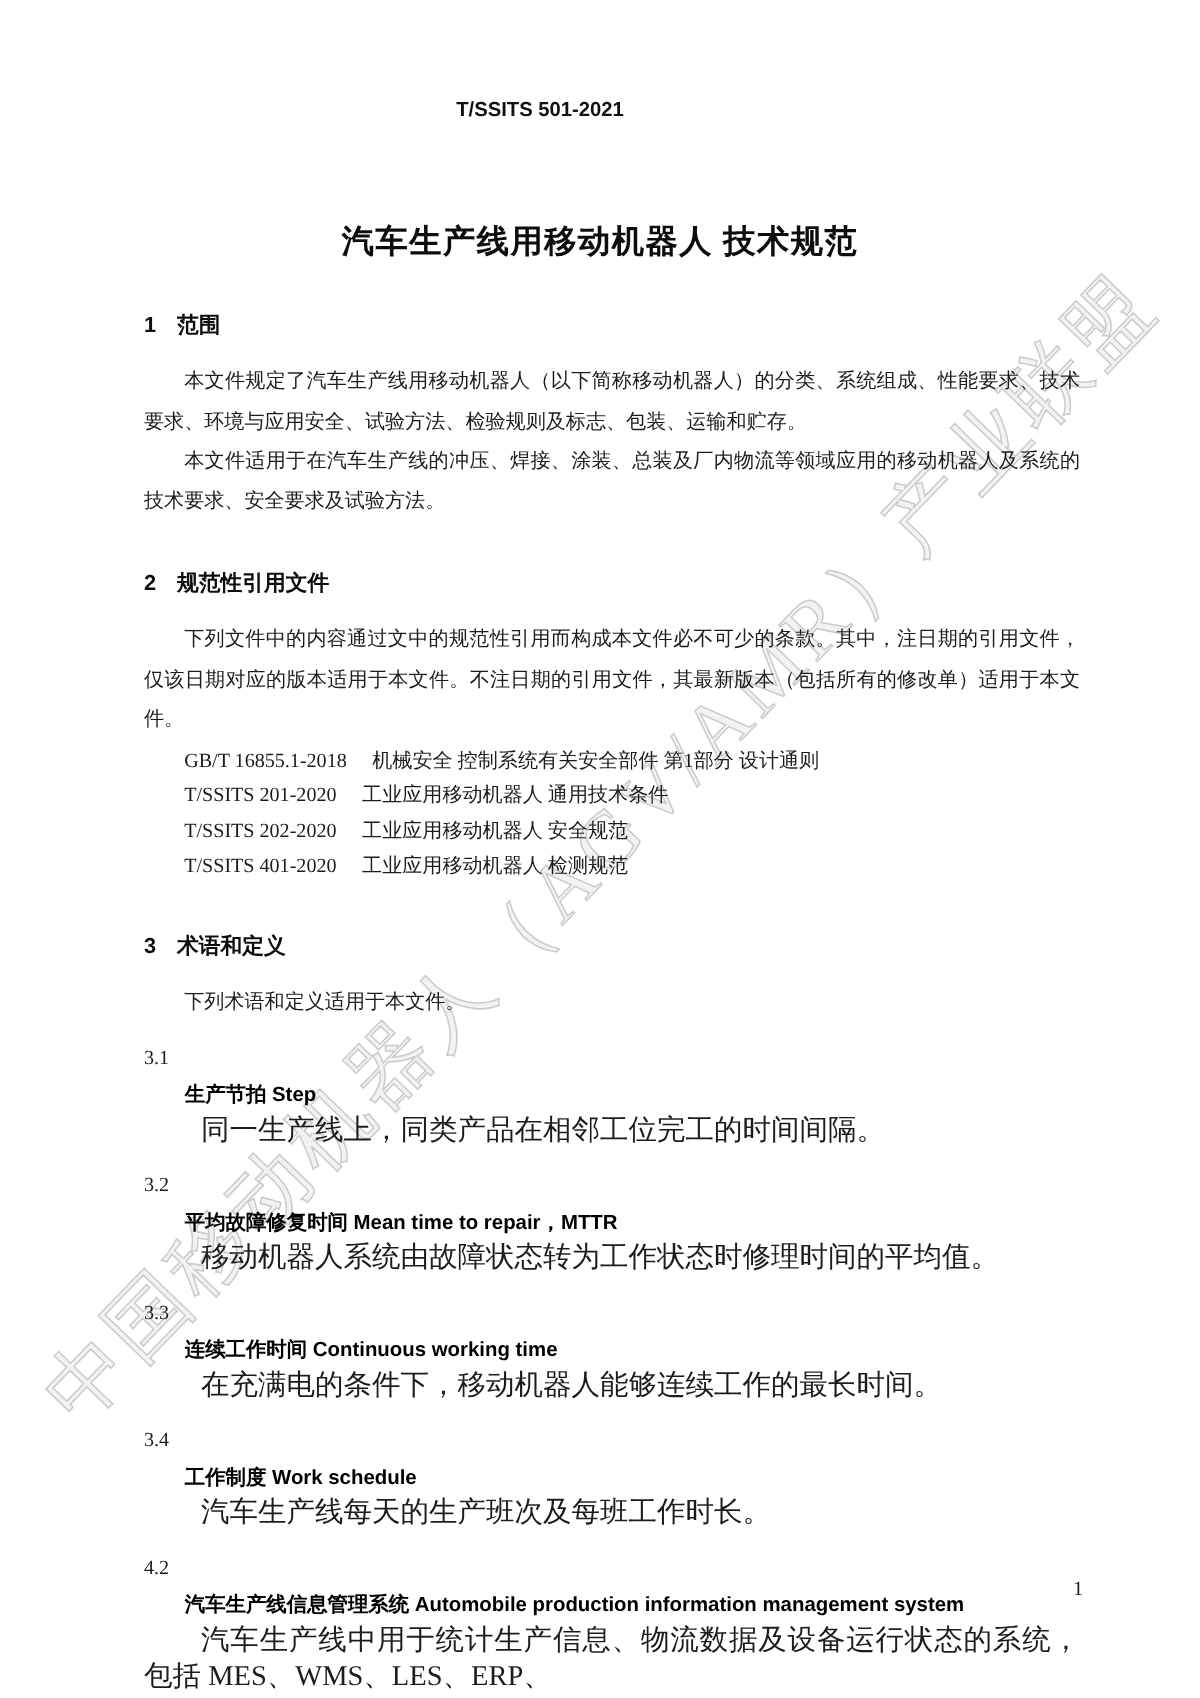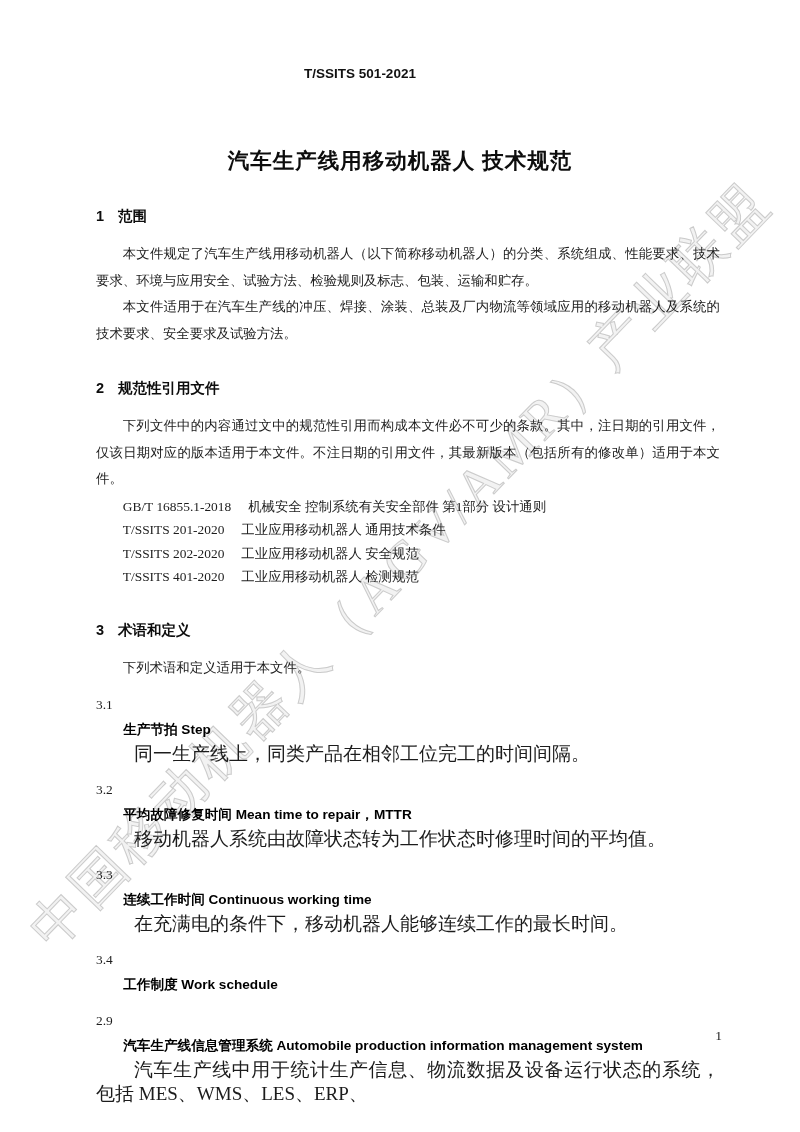--- a/index.html
+++ b/index.html
@@ -158,24 +158,25 @@
 
       <div class="term">
         <div class="term-number">3.3</div>
         <div class="term-name">连续工作时间 Continuous working time</div>
         <div class="term-def">在充满电的条件下，移动机器人能够连续工作的最长时间。</div>
       </div>
 
       <div class="term">
         <div class="term-number">3.4</div>
         <div class="term-name">工作制度 Work schedule</div>
+        <div class="term-def">汽车生产线每天的生产班次及每班工作时长。</div>
       </div>
 
       <div class="term">
-        <div class="term-number">2.9</div>
+        <div class="term-number">4.2</div>
         <div class="term-name">汽车生产线信息管理系统 Automobile production information management system</div>
         <div class="term-def">汽车生产线中用于统计生产信息、物流数据及设备运行状态的系统，包括 MES、WMS、LES、ERP、</div>
       </div>
     </section>
 
     <footer class="doc-footer">
       <span class="page-number">1</span>
     </footer>
 
   </div>

